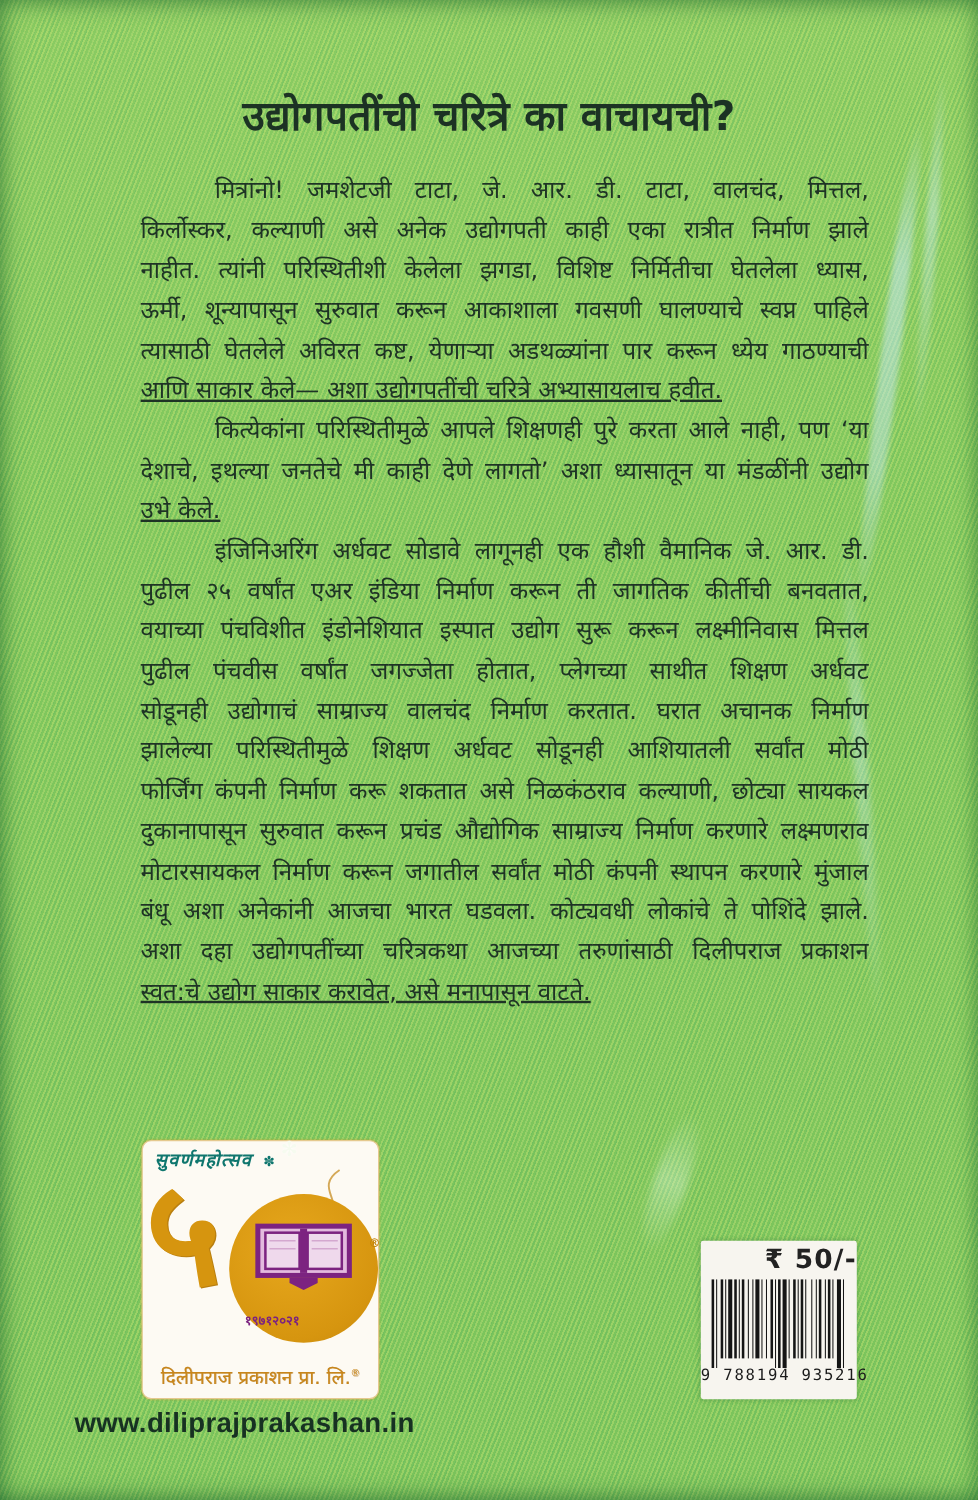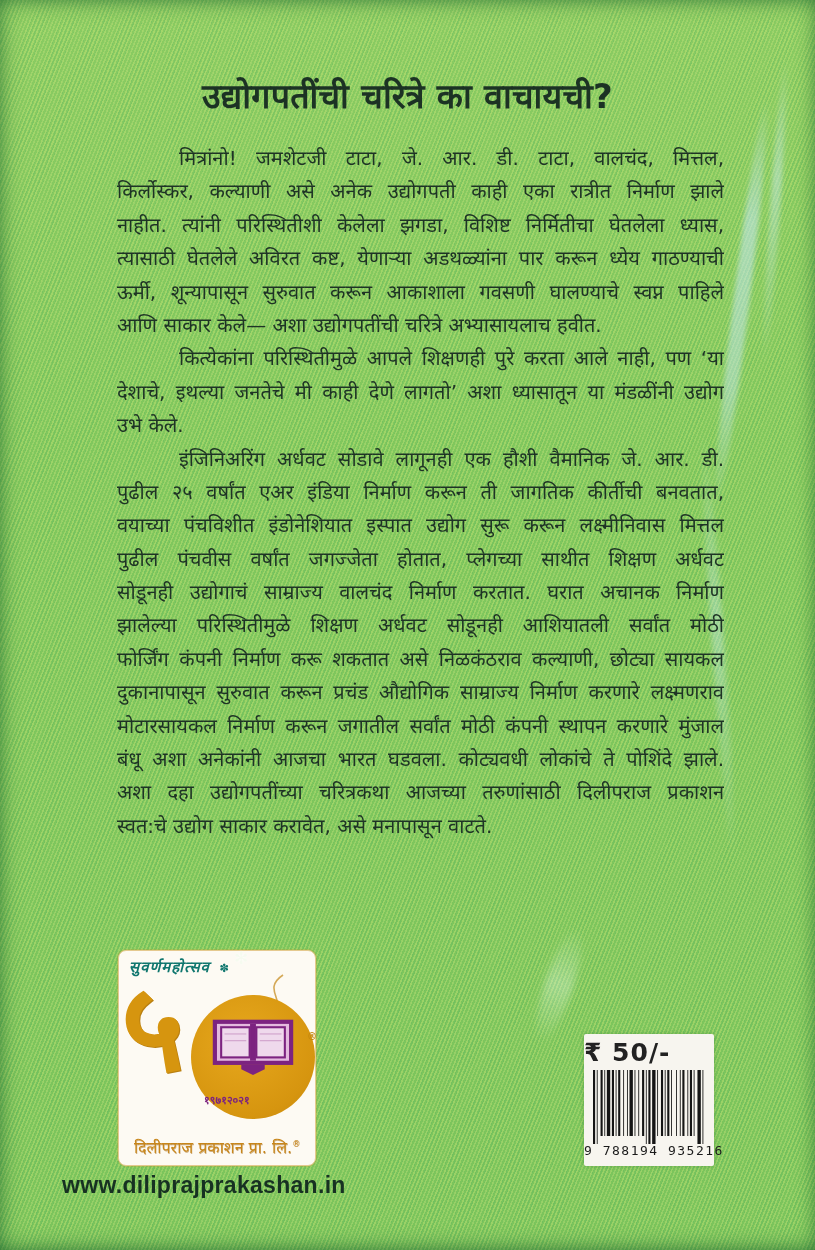--- a/index.html
+++ b/index.html
@@ -35,21 +35,21 @@
   .title{
     position:absolute;left:0;top:72px;width:815px;text-align:center;
     font-size:34px;font-weight:700;color:#1c3224;letter-spacing:.2px;
   }
   .body-text{
     position:absolute;left:97px;top:142px;width:627px;color:#1e3325;
     font-size:20px;
   }
   .tline{height:33.4px;line-height:33.4px;overflow:hidden;
     text-align:justify;text-align-last:justify;margin-left:20px;}
-  .tline.last{text-align:left;text-align-last:left;}
+  .tline.last{text-align:left;text-align-last:left;text-decoration:underline;}
   .tline.first{text-indent:62px;}
 
   
   .logo{
     position:absolute;left:118px;top:950px;width:196px;height:214px;
     background:#fdfaf3;border-radius:8px;border:1px solid #e5c98e;
     box-shadow:0 0 0 1px rgba(210,150,40,.25);
   }
   .logo .script{
     position:absolute;left:10px;top:5px;font-size:15px;font-style:italic;
@@ -82,21 +82,21 @@
     position:absolute;left:234px;top:948px;font-size:17px;color:#f6fbef;
     text-shadow:0 0 2px rgba(255,255,255,.8);
   }
 
   
   .barcode{
     position:absolute;left:584px;top:1034px;width:130px;height:132px;
     background:#f7f5ef;border-radius:2px;box-shadow:0 0 4px rgba(30,90,40,.3);
   }
   .barcode .price{
-    text-align:left;font-size:25px;font-weight:700;color:#222;
+    text-align:right;font-size:22px;font-weight:700;color:#222;
     padding-top:4px;letter-spacing:1px;
   }
   .barcode svg{display:block;margin:3px auto 0 auto;}
   .barcode .digits{
     text-align:center;font-family:"DejaVu Sans Mono",monospace;
     font-size:13px;color:#1b1b1b;letter-spacing:1.5px;margin-top:-1px;white-space:nowrap;
   }
 
   .website{
     position:absolute;left:62px;top:1172px;
@@ -113,22 +113,22 @@
   <div class="streak s2"></div>
   <div class="streak s3"></div>
   <div class="streak s4"></div>
 
   <div class="title">उद्योगपतींची चरित्रे का वाचायची?</div>
 
   <div class="body-text">
       <div class="tline first">मित्रांनो! जमशेटजी टाटा, जे. आर. डी. टाटा, वालचंद, मित्तल,</div>
       <div class="tline">किर्लोस्कर, कल्याणी असे अनेक उद्योगपती काही एका रात्रीत निर्माण झाले</div>
       <div class="tline">नाहीत. त्यांनी परिस्थितीशी केलेला झगडा, विशिष्ट निर्मितीचा घेतलेला ध्यास,</div>
+      <div class="tline">ऊर्मी, शून्यापासून सुरुवात करून आकाशाला गवसणी घालण्याचे स्वप्न पाहिले</div>
       <div class="tline">त्यासाठी घेतलेले अविरत कष्ट, येणाऱ्या अडथळ्यांना पार करून ध्येय गाठण्याची</div>
-      <div class="tline">ऊर्मी, शून्यापासून सुरुवात करून आकाशाला गवसणी घालण्याचे स्वप्न पाहिले</div>
       <div class="tline last">आणि साकार केले— अशा उद्योगपतींची चरित्रे अभ्यासायलाच हवीत.</div>
       <div class="tline first">कित्येकांना परिस्थितीमुळे आपले शिक्षणही पुरे करता आले नाही, पण ‘या</div>
       <div class="tline">देशाचे, इथल्या जनतेचे मी काही देणे लागतो’ अशा ध्यासातून या मंडळींनी उद्योग</div>
       <div class="tline last">उभे केले.</div>
       <div class="tline first">इंजिनिअरिंग अर्धवट सोडावे लागूनही एक हौशी वैमानिक जे. आर. डी.</div>
       <div class="tline">पुढील २५ वर्षांत एअर इंडिया निर्माण करून ती जागतिक कीर्तीची बनवतात,</div>
       <div class="tline">वयाच्या पंचविशीत इंडोनेशियात इस्पात उद्योग सुरू करून लक्ष्मीनिवास मित्तल</div>
       <div class="tline">पुढील पंचवीस वर्षांत जगज्जेता होतात, प्लेगच्या साथीत शिक्षण अर्धवट</div>
       <div class="tline">सोडूनही उद्योगाचं साम्राज्य वालचंद निर्माण करतात. घरात अचानक निर्माण</div>
       <div class="tline">झालेल्या परिस्थितीमुळे शिक्षण अर्धवट सोडूनही आशियातली सर्वांत मोठी</div>

